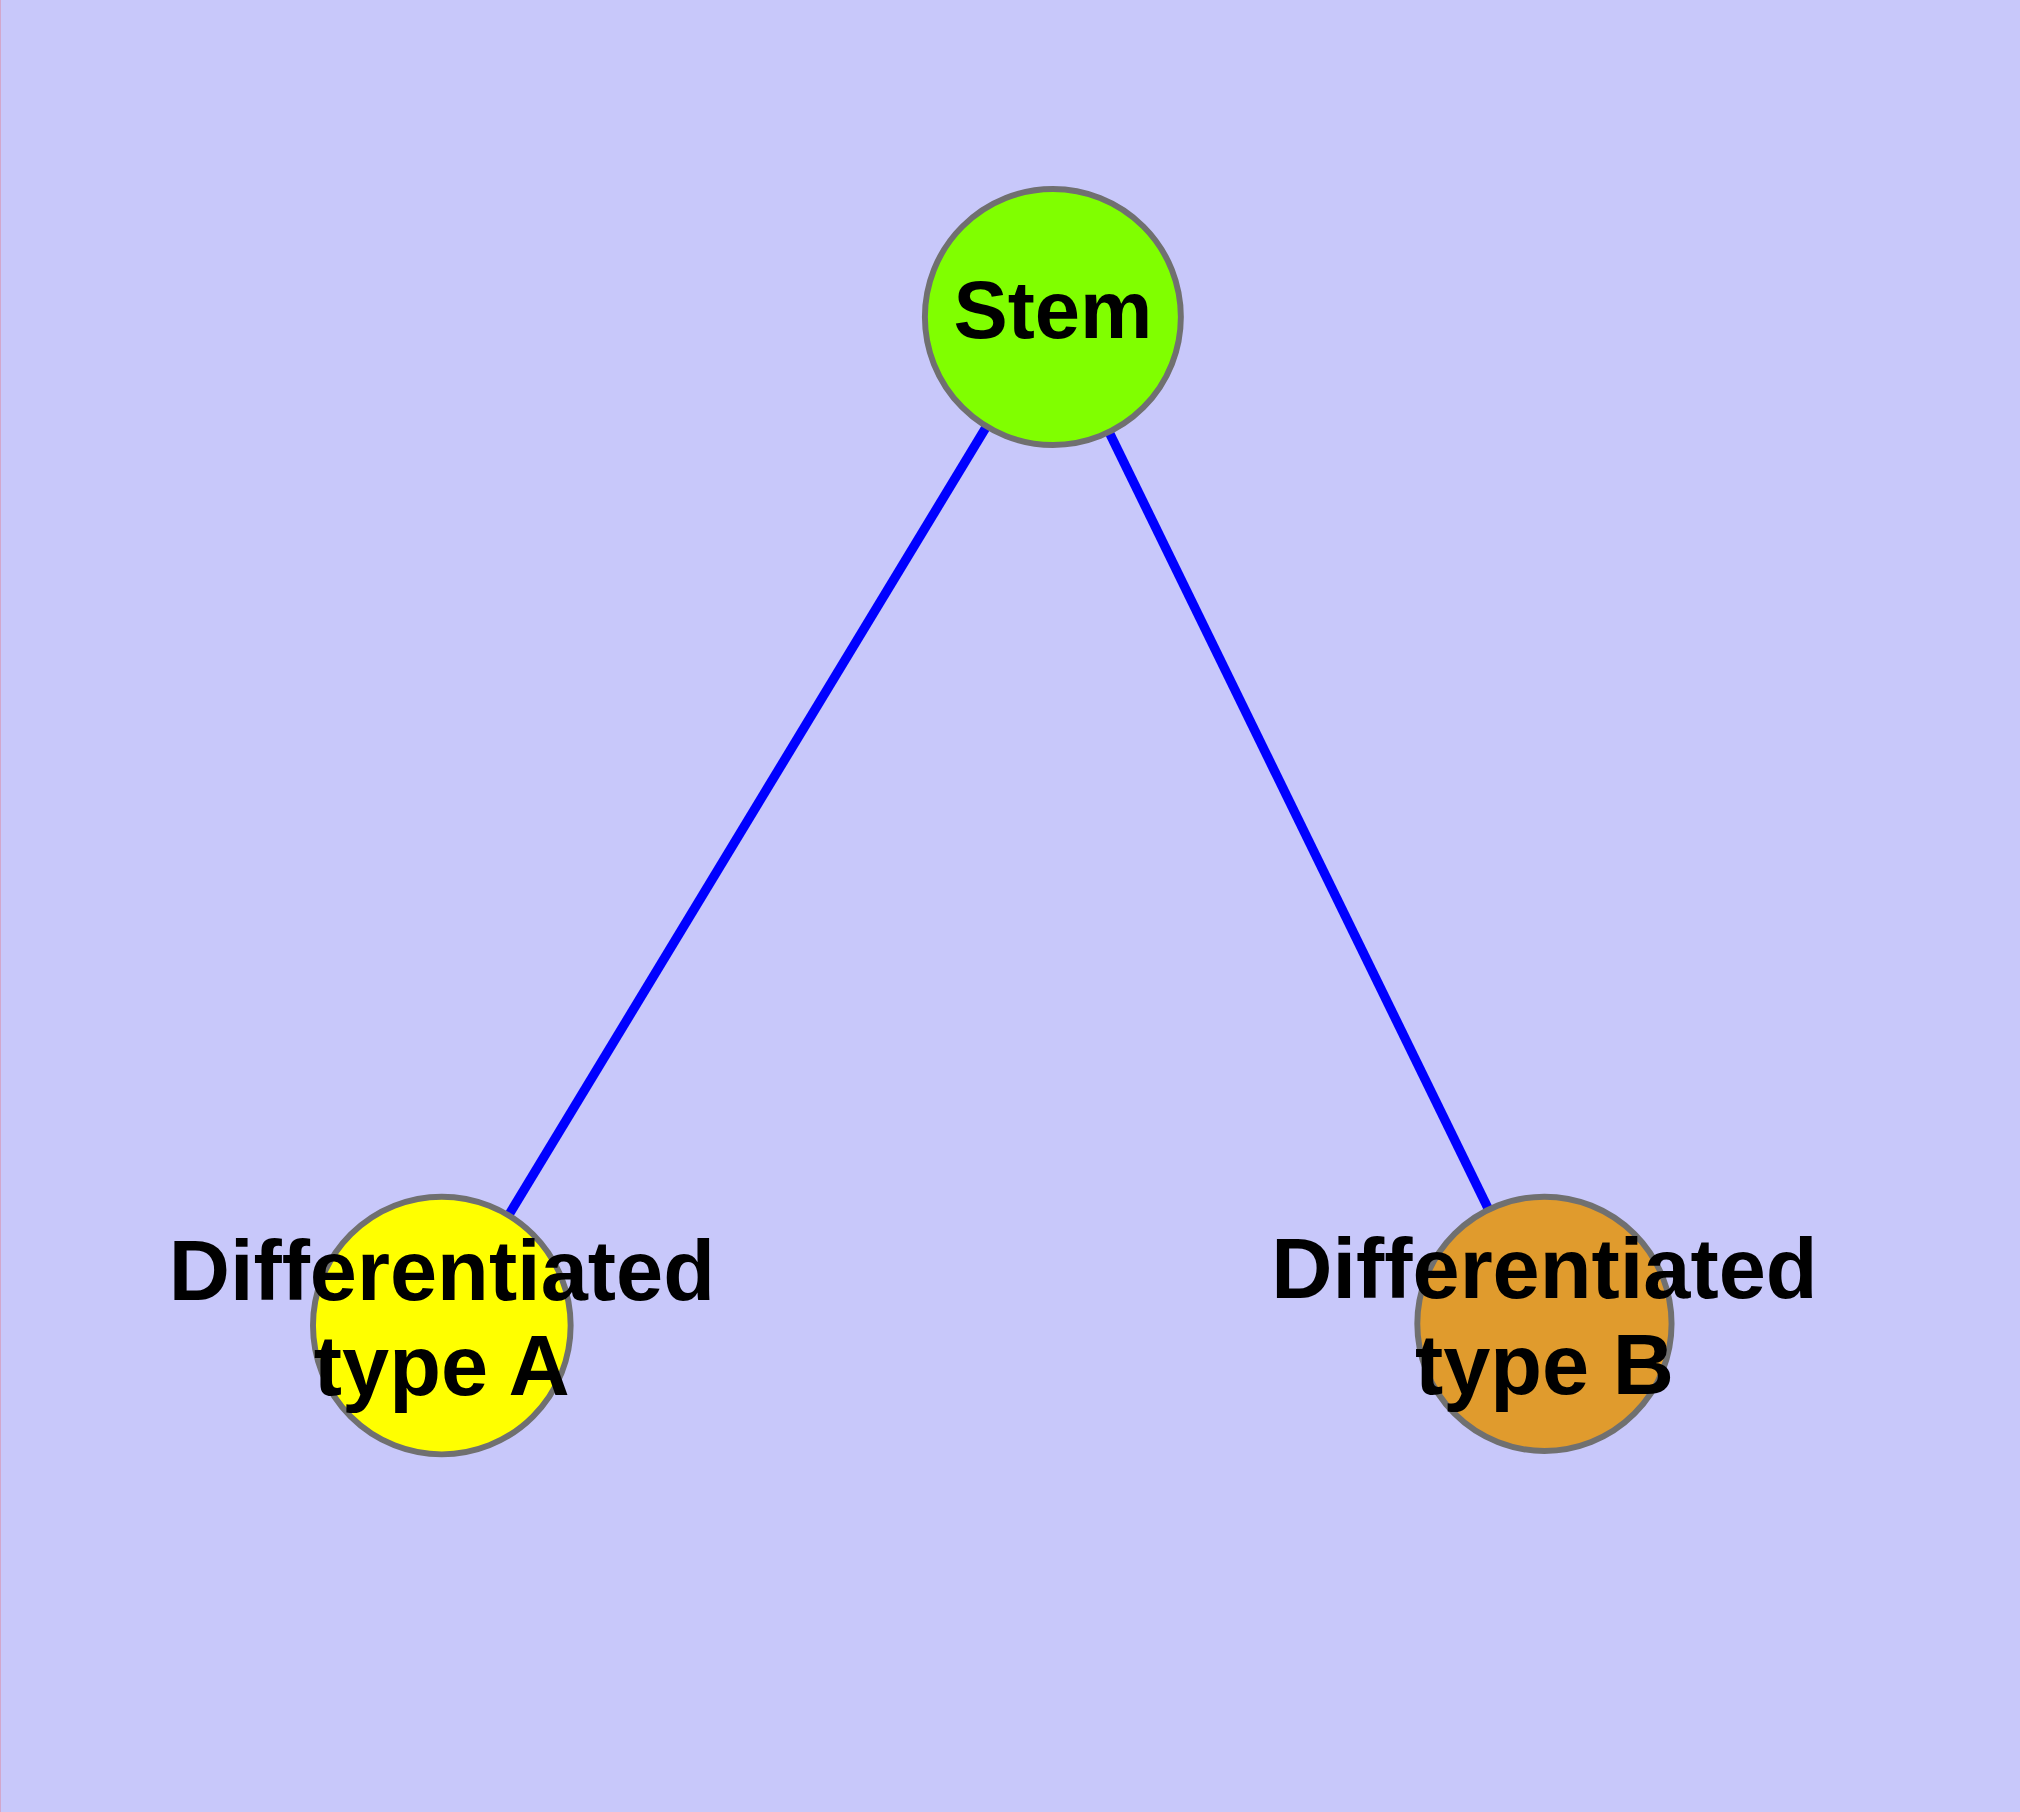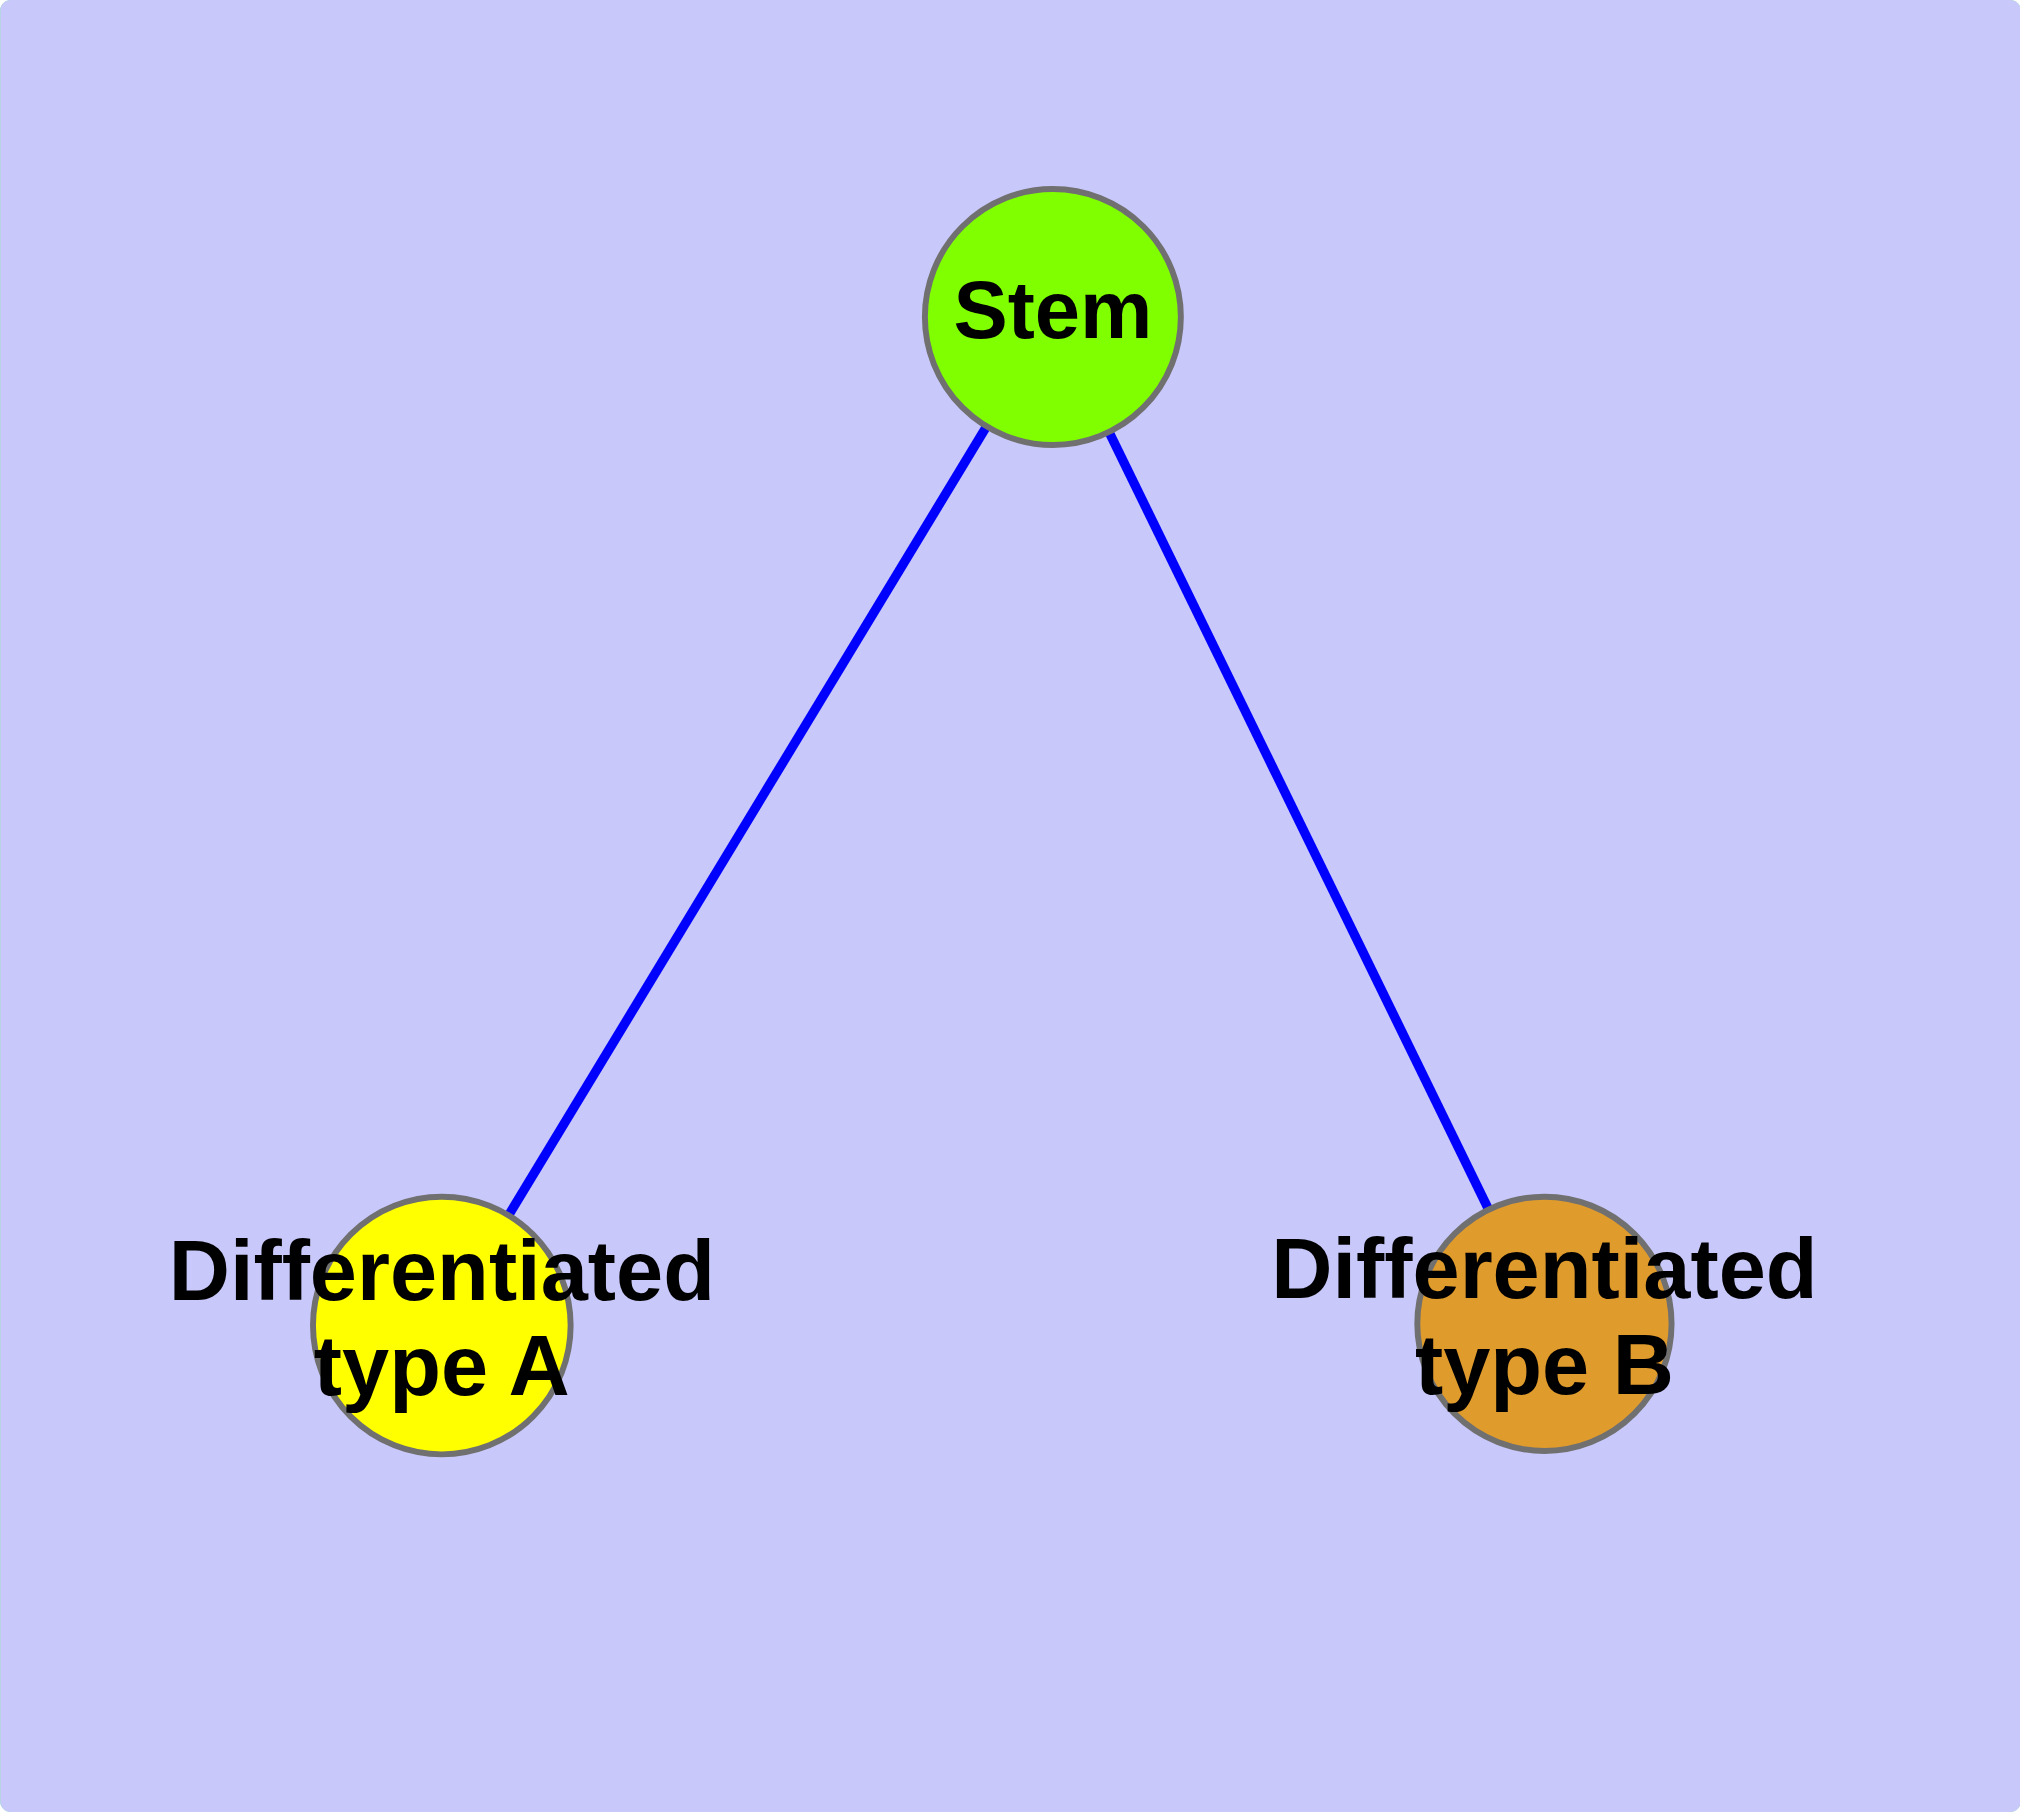--- a/index.html
+++ b/index.html
@@ -39,21 +39,21 @@
   .label-stem {
     font-size: 96px;
   }
   .label-branch {
     font-size: 100px;
   }
 </style>
 </head>
 <body>
 
-<div id="canvas" style="background: #86efac; border-radius: 11px;">
+<div id="canvas" style="background: #ef4444;">
   <svg id="graph-svg" viewBox="0 0 2384 2138" xmlns="http://www.w3.org/2000/svg">
 
     <rect id="bg-rect" x="0" y="0" width="2384" height="2138" fill="#c8c8fa"></rect>
 
     <g id="edges-layer">
         <line class="edge-line" x1="1242" y1="374" x2="521" y2="1564" stroke="#0000ff"></line>
         <line class="edge-line" x1="1242" y1="374" x2="1822" y2="1562" stroke="#0000ff"></line>
       </g>
     <g id="nodes-layer">
         <circle class="node-circle" cx="1242" cy="374" r="151" fill="#80ff00" stroke="#707070"></circle>

